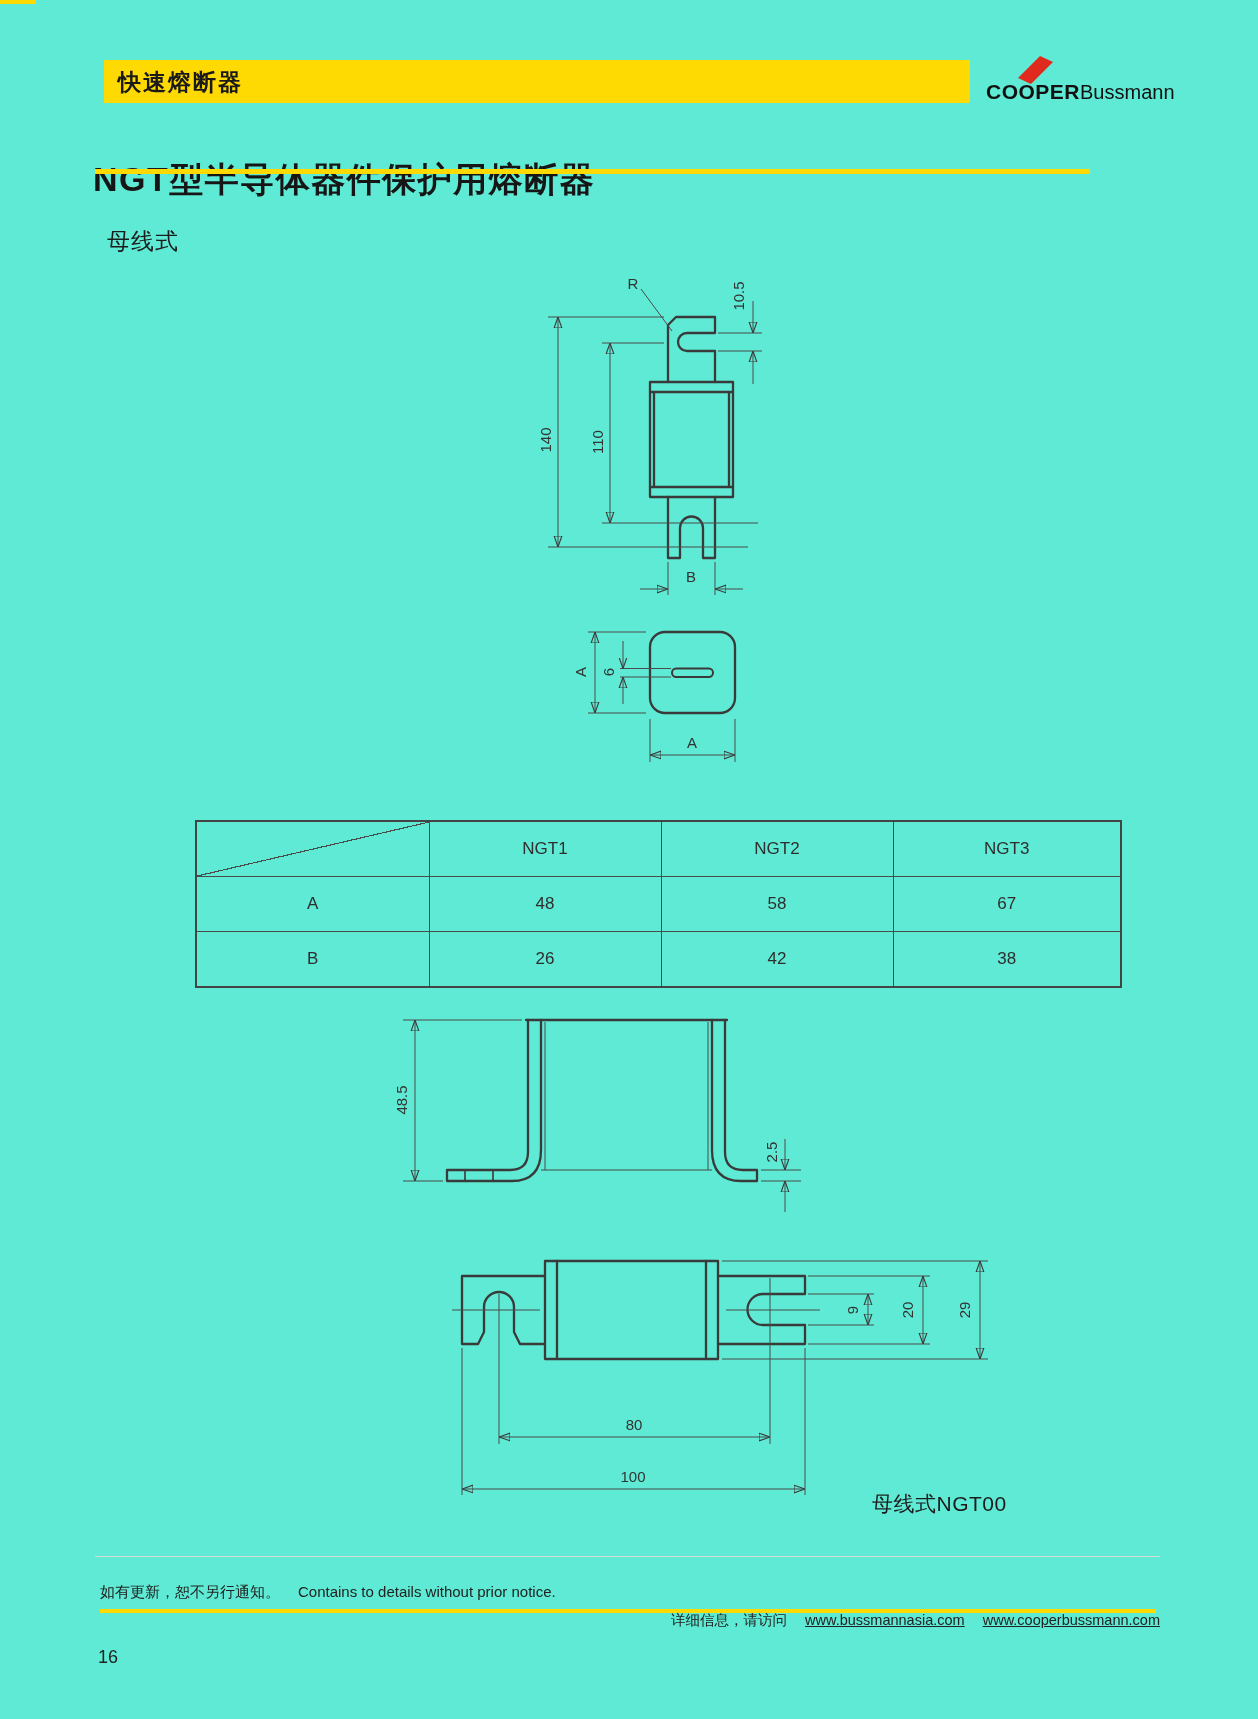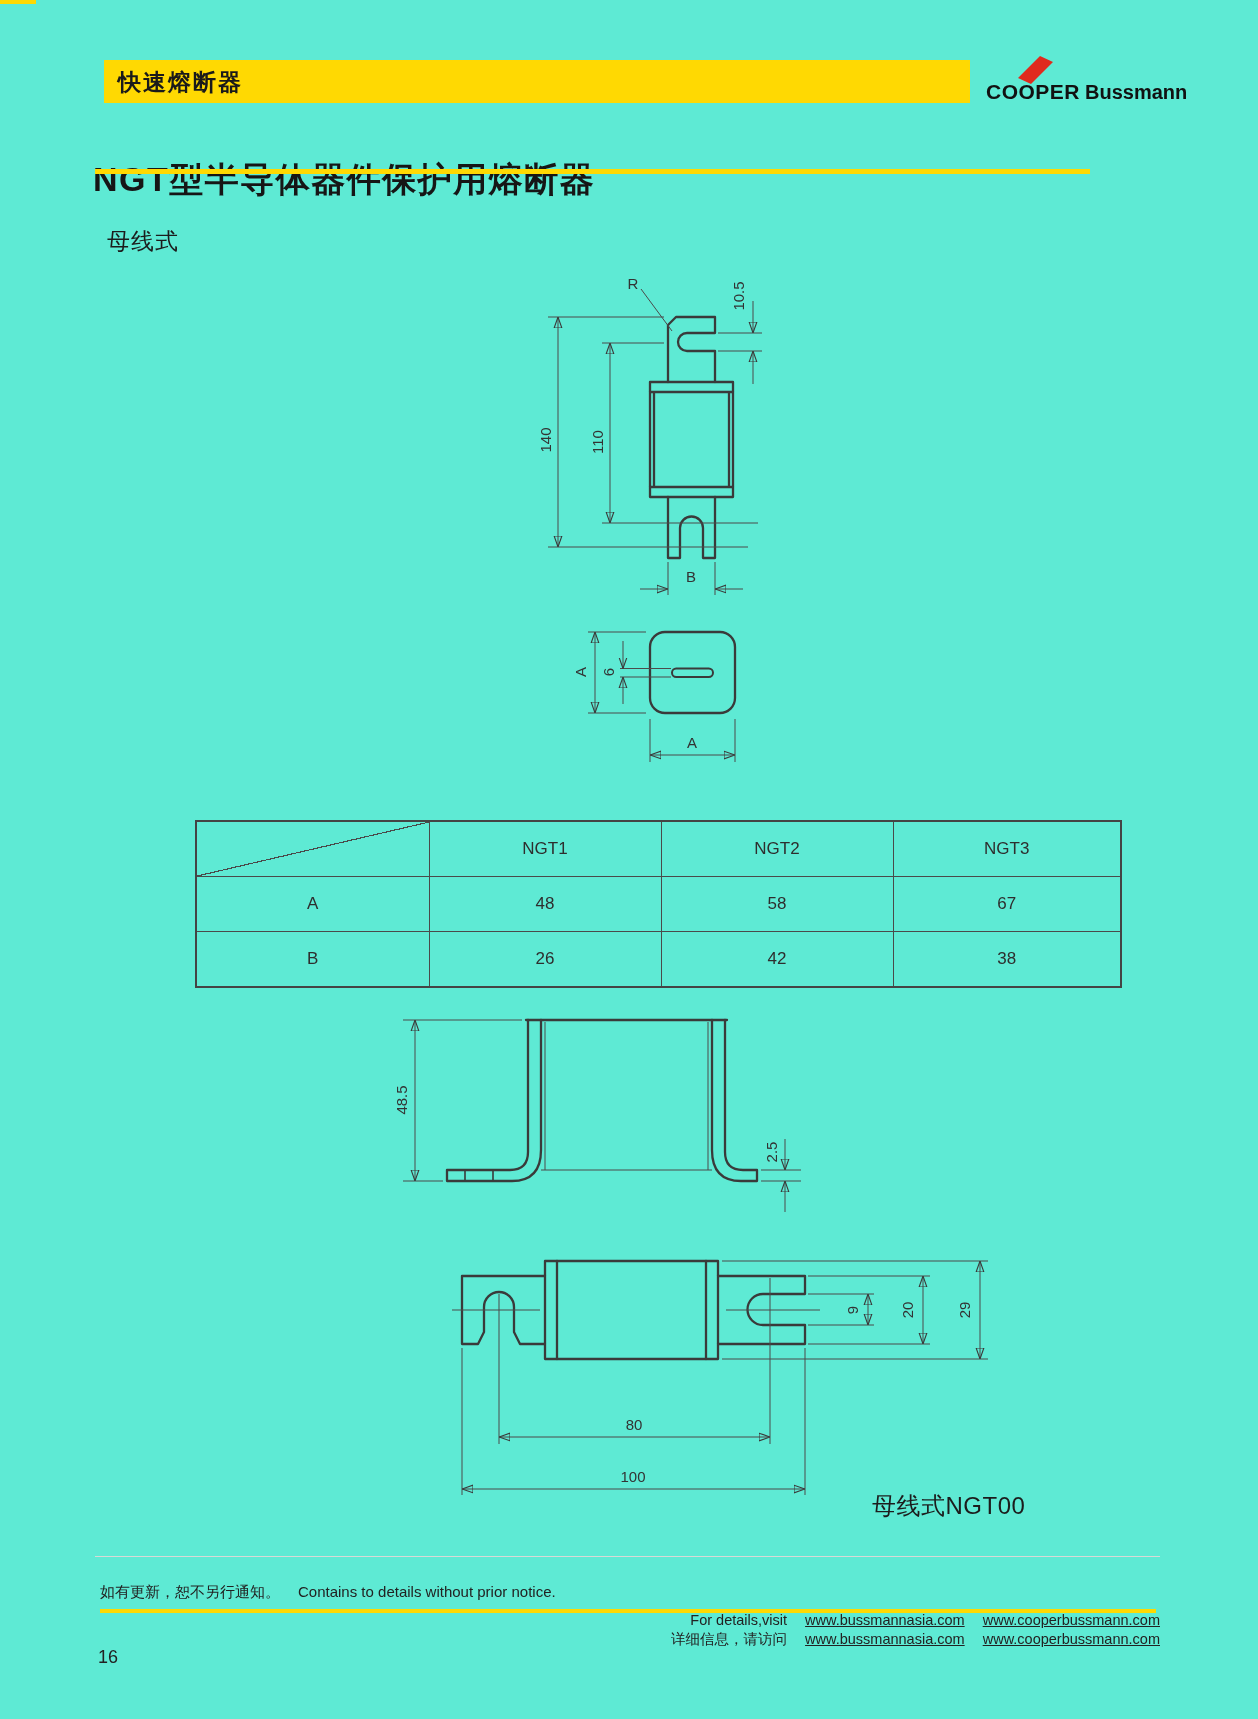--- a/index.html
+++ b/index.html
@@ -4,37 +4,37 @@
 <style>
   html,body{margin:0;padding:0;background:#e9e9e7;}
   .page{position:relative;width:1258px;height:1719px;background:#5eead4;
         font-family:"Liberation Sans","DejaVu Sans",sans-serif;color:#222;overflow:hidden;}
   .abs{position:absolute;}
   .corner-sliver{left:0;top:0;width:36px;height:4px;background:#ffd902;}
   .banner{left:104px;top:60px;width:866px;height:43px;background:#ffd902;}
   .banner span{display:inline-block;padding-left:14px;line-height:44px;font-size:23px;font-weight:700;color:#1a1a1a;letter-spacing:2px;}
   .logo{left:986px;top:80px;white-space:nowrap;}
   .logo .cooper{font-size:21px;font-weight:800;color:#111;letter-spacing:.5px;}
-  .logo .bussmann{font-size:20px;font-weight:700;color:#111;margin-left:5px;}
+  .logo .bussmann{font-size:20px;font-weight:400;color:#111;}
   .logo-flag{left:1012px;top:52px;}
   .page-title{left:93px;top:116px;font-size:34px;font-weight:700;color:#161616;letter-spacing:1.5px;margin-top:41px;}
   .title-rule{left:95px;top:169px;width:995px;height:5px;background:#ffd902;}
   .section-label{left:107px;top:226px;font-size:23px;font-weight:500;color:#1c1c1c;letter-spacing:1px;}
   svg.draw{position:absolute;overflow:visible;}
   svg.draw path,svg.draw rect,svg.draw line{fill:none;stroke:#3a3a3a;}
   svg.draw .thick{stroke-width:2.3;stroke-linejoin:round;stroke-linecap:round;}
   svg.draw .thin{stroke-width:1;stroke:#4b4b4b;}
   svg.draw .tick{stroke-width:1.6;stroke:#3a3a3a;}
   svg.draw text{fill:#333;font-family:"Liberation Sans","DejaVu Sans",sans-serif;font-size:15px;stroke:none;}
   .dim-table{position:absolute;left:195px;top:820px;width:925px;border-collapse:collapse;table-layout:fixed;}
   .dim-table td,.dim-table th{border:1.5px solid #4a4a4a;height:38px;text-align:center;
       font-size:17px;font-weight:400;color:#2e2e2e;padding:8px;}
   .dim-table{border:2px solid #444;}
   .diag{background:linear-gradient(to bottom right,transparent 49.5%,#4a4a4a 49.5%,#4a4a4a 50.6%,transparent 50.6%);}
-  .caption{left:872px;top:1490px;font-size:24px;color:#1c1c1c;letter-spacing:.5px;}
+  .caption{left:872px;top:1490px;font-size:21px;color:#1c1c1c;letter-spacing:.5px;}
   .hairline{left:95px;top:1556px;width:1065px;height:1px;background:#d9d9d6;}
   .notice{left:100px;top:1583px;font-size:15px;color:#222;}
   .notice .en{margin-left:18px;}
   .yellow-rule{left:100px;top:1609px;width:1056px;height:4px;background:#ffd902;}
   .links{left:0;top:1611px;width:1160px;text-align:right;font-size:14.5px;line-height:19px;color:#222;}
   .links .url{text-decoration:underline;margin-left:14px;}
   .page-num{left:98px;top:1647px;font-size:18px;color:#222;}
 </style>
 </head>
 <body>
@@ -194,25 +194,20 @@
   <div class="abs caption">母线式NGT00</div>
 
   <div class="abs hairline"></div>
   <div class="abs notice">
     <span>如有更新，恕不另行通知。</span><span class="en">Contains to details without prior notice.</span>
   </div>
   <div class="abs yellow-rule"></div>
 
   <div class="abs links">
     <div>
-      <span>For details,visit</span>
-      <span class="url">www.bussmannasia.com</span>
-      <span class="url">www.cooperbussmann.com</span>
-    </div>
-    <div>
       <span>详细信息，请访问</span>
       <span class="url">www.bussmannasia.com</span>
       <span class="url">www.cooperbussmann.com</span>
     </div>
   </div>
 
   <div class="abs page-num">16</div>
 
 </div>
 

